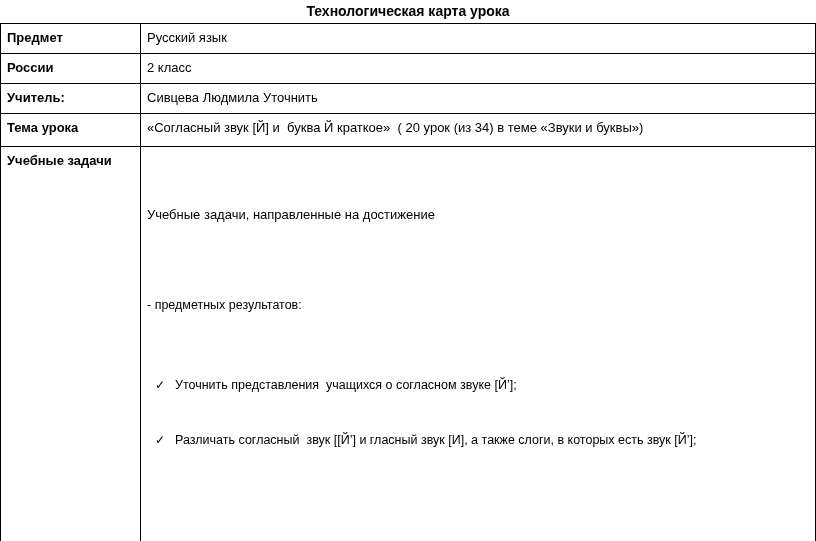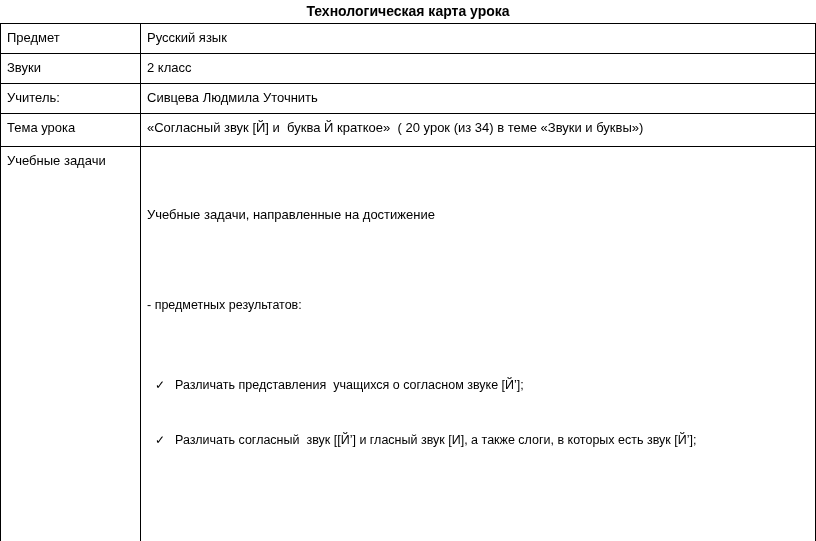--- a/index.html
+++ b/index.html
@@ -25,21 +25,21 @@
   table.doc-table td {
     border: 1px solid #000000;
     vertical-align: top;
     padding: 5px 6px 4px 6px;
     font-size: 13px;
     line-height: 18px;
     white-space: pre-wrap;
   }
   td.label-cell {
     width: 140px;
-    font-weight: normal;
+    font-weight: bold;
   }
   tr.r-std  { height: 30px; }
   tr.r-tema { height: 33px; margin-top: 16px; }
   tr.r-goal { height: 62px; }
   tr.r-goal td.value-cell {
     font-size: 11.5px;
     color: #1a1a1a;
   }
   tr.r-tasks { height: 320px; }
   td.tasks-cell { padding-top: 6px; }
@@ -79,21 +79,21 @@
 
   <div class="doc-title">Технологическая карта урока</div>
 
   <table class="doc-table">
     <tbody>
       <tr class="r-std">
         <td class="label-cell">Предмет</td>
         <td class="value-cell">Русский язык</td>
       </tr>
       <tr class="r-std">
-        <td class="label-cell">Звуки</td>
+        <td class="label-cell">России</td>
         <td class="value-cell">2 класс</td>
       </tr>
       <tr class="r-std">
         <td class="label-cell">Учитель:</td>
         <td class="value-cell">Сивцева Людмила Уточнить</td>
       </tr>
       <tr class="r-tema">
         <td class="label-cell">Тема урока</td>
         <td class="value-cell">«Согласный звук [Й] и  буква Й краткое»  ( 20 урок (из 34) в теме «Звуки и буквы»)</td>
       </tr>
@@ -101,21 +101,21 @@
       <tr class="r-tasks">
         <td class="label-cell">Учебные задачи</td>
         <td class="value-cell tasks-cell">
 
           <div class="t-heading">Учебные задачи, направленные на достижение</div>
 
           <div class="t-sub">- предметных результатов:</div>
 
           <div class="task-item">
             <span class="check">✓</span>
-            <span>Различать представления  учащихся о согласном звуке [Й’];</span>
+            <span>Уточнить представления  учащихся о согласном звуке [Й’];</span>
           </div>
           <div class="task-item">
             <span class="check">✓</span>
             <span>Различать согласный  звук [[Й’] и гласный звук [И], а также слоги, в которых есть звук [Й’];</span>
           </div>
           
           
           
 
           

